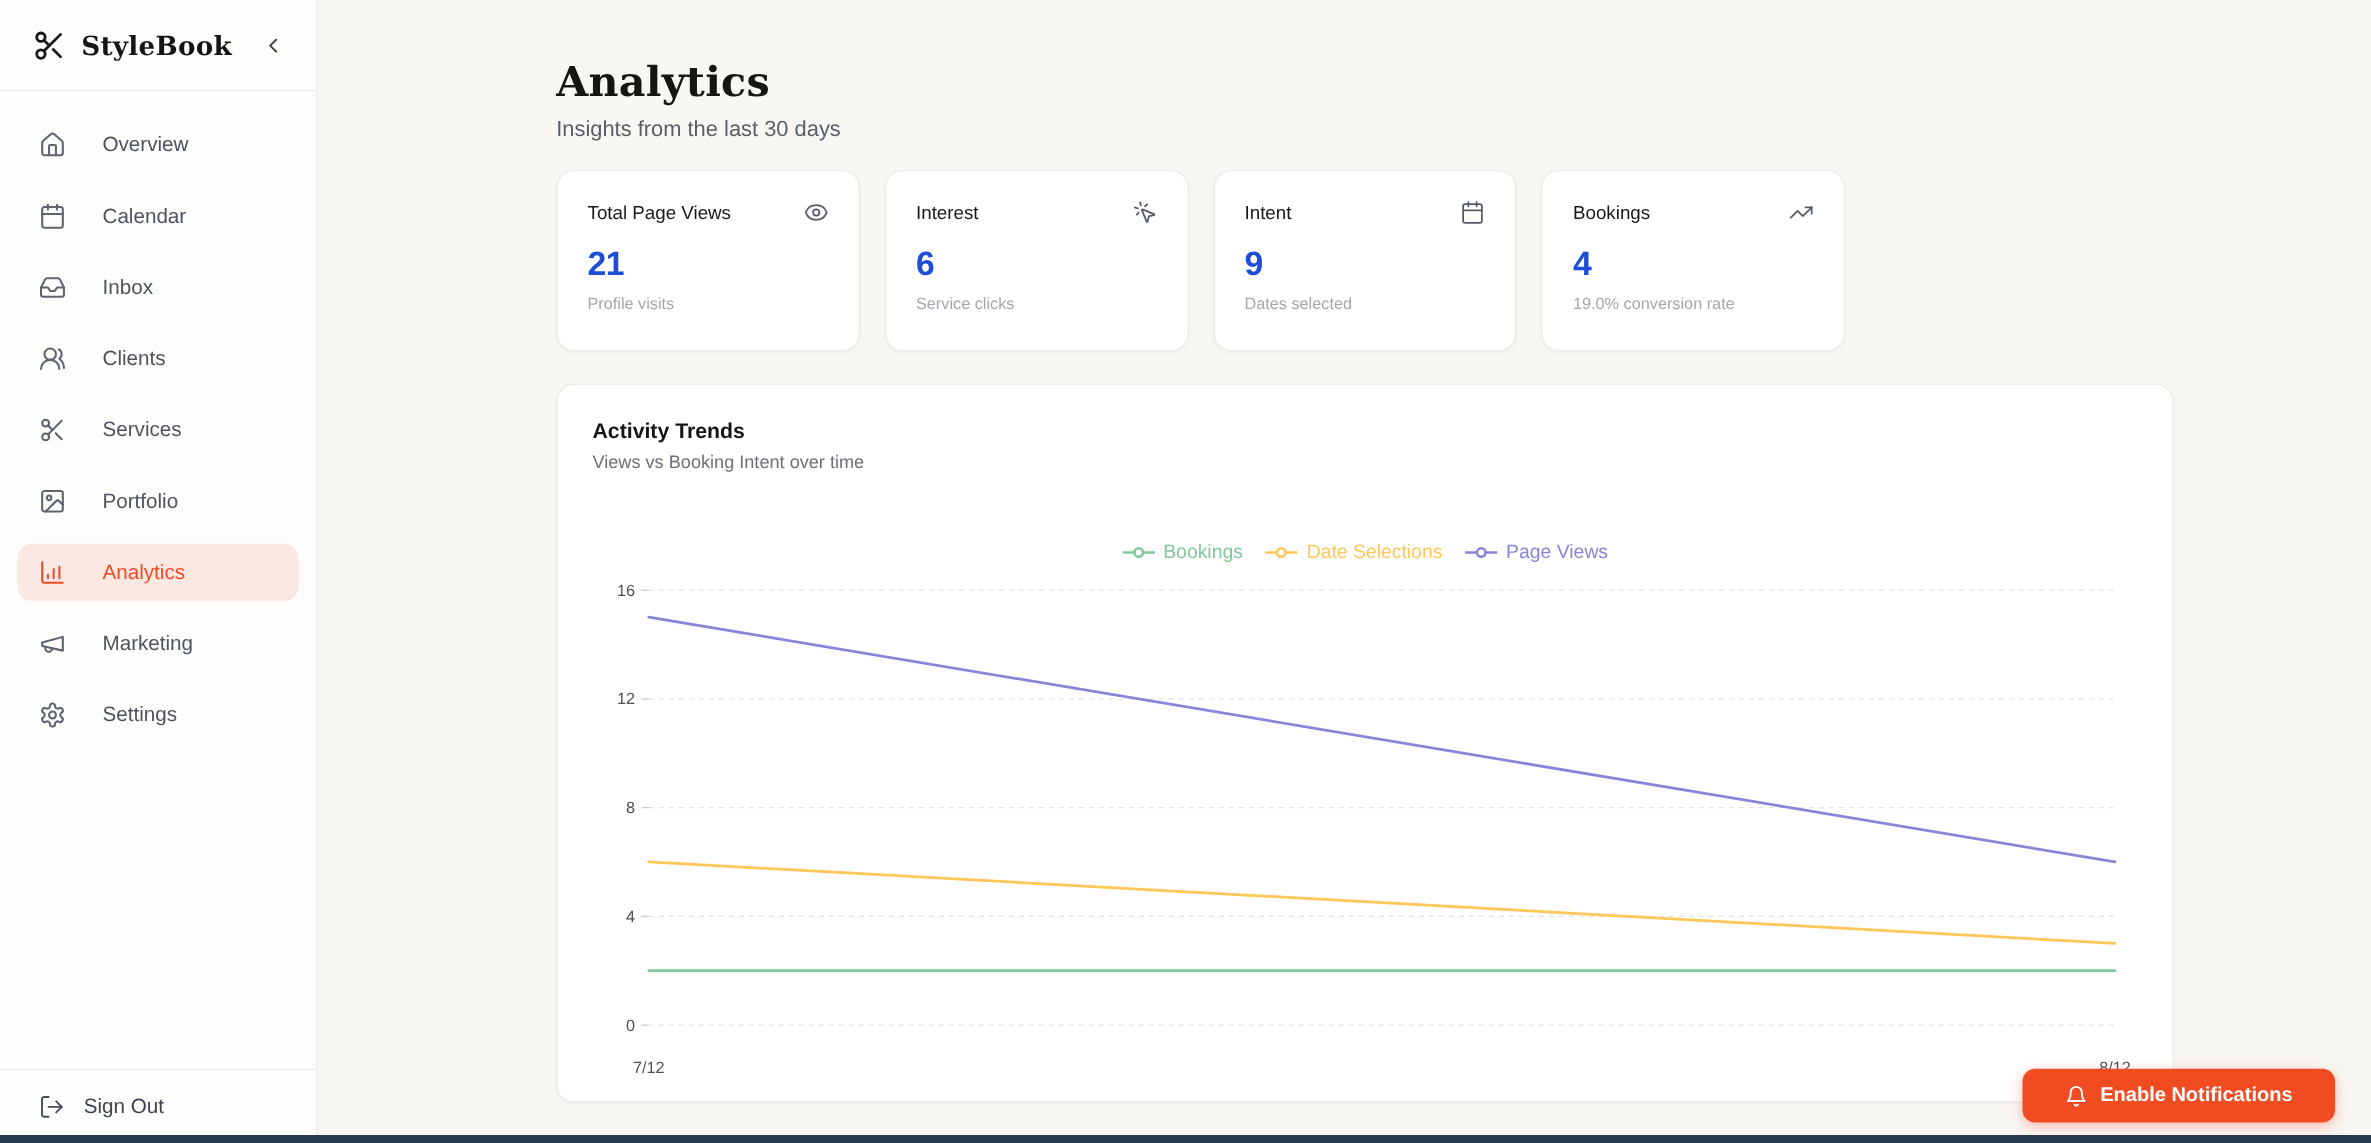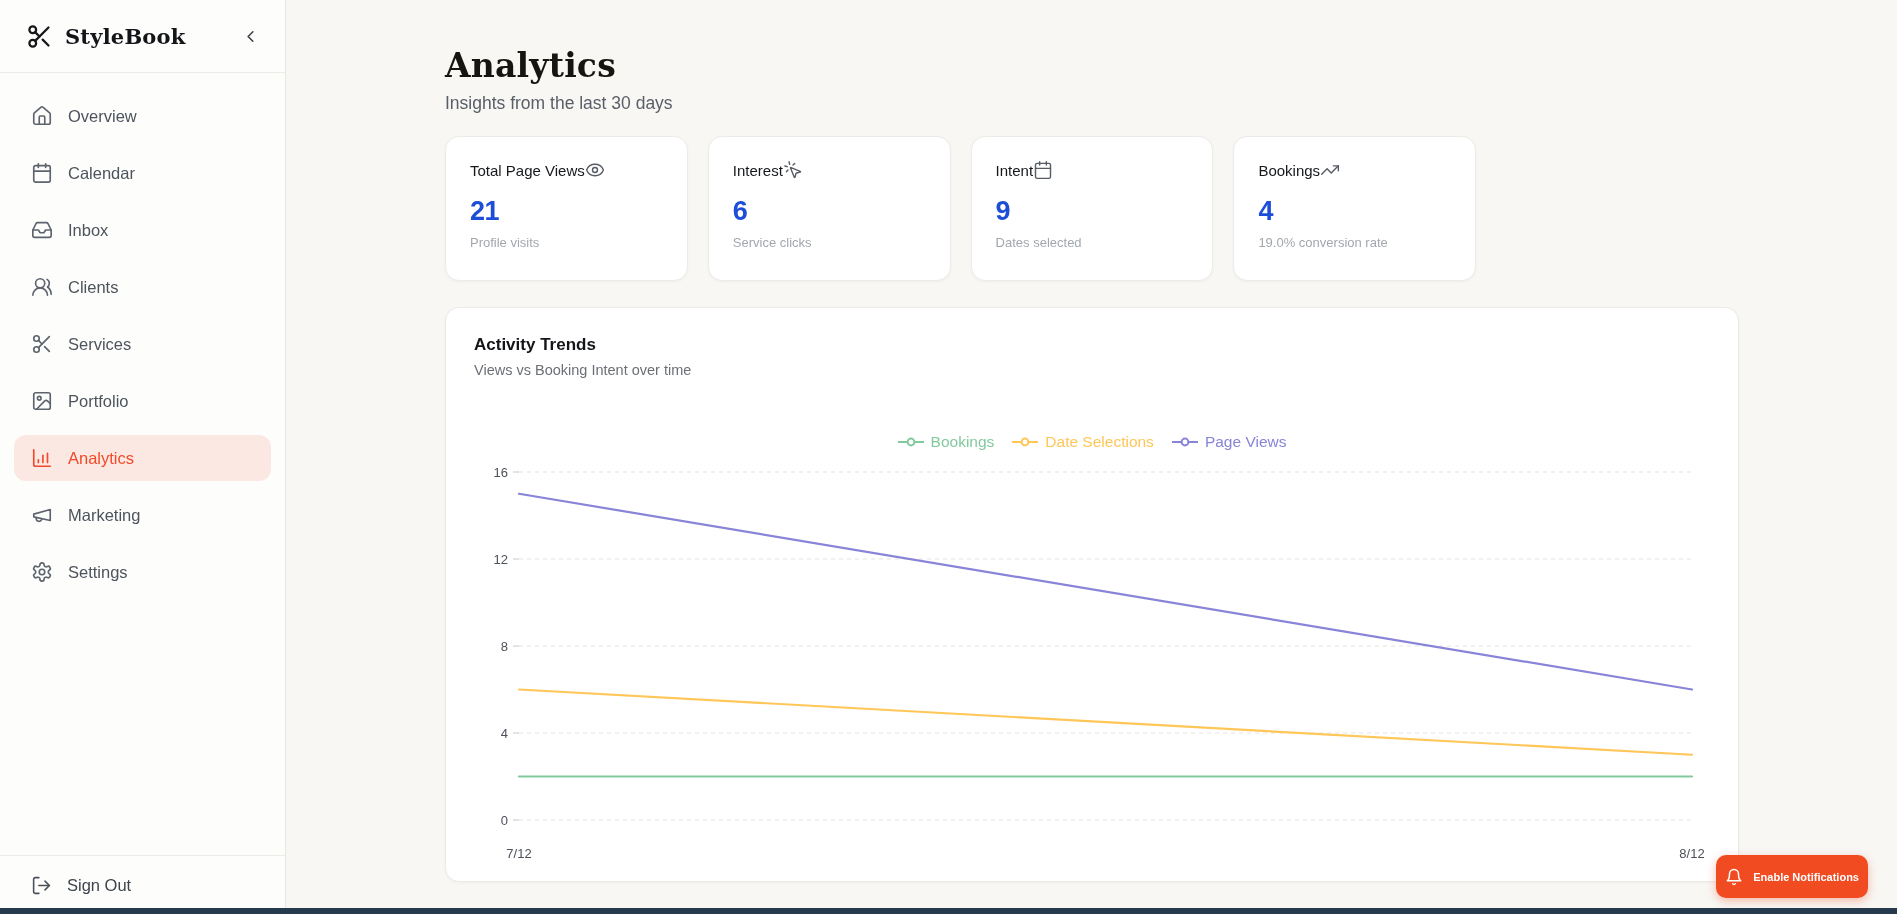--- a/index.html
+++ b/index.html
@@ -7,42 +7,42 @@
   body {
     font-family:"Liberation Sans", sans-serif;
     background:#f8f7f4;
     color:#1a1c1f;
     position:relative;
   }
   svg { display:block; }
 
   
   .sidebar {
-    position:absolute; left:0; top:0; width:286px; height:914px;
+    position:absolute; left:0; top:0; width:254px; height:914px;
     background:#fdfdfc; border-right:1px solid #e9e7e3;
   }
   .sidebar-header {
     height:73px; display:flex; align-items:center;
     padding:0 20px 0 26px; border-bottom:1px solid #edebe7;
   }
   .logo-group { display:flex; align-items:center; gap:12px; }
   .logo-group svg { width:27px; height:27px; stroke:#17181a; }
   .logo-text {
     font-family:"DejaVu Serif","Liberation Serif",serif;
     font-weight:700; font-size:21px; letter-spacing:.2px; color:#141518;
   }
   .collapse-btn {
     margin-left:auto; width:30px; height:30px; border:none; background:transparent;
     display:flex; align-items:center; justify-content:center; cursor:pointer; border-radius:8px;
   }
   .collapse-btn svg { width:19px; height:19px; stroke:#3c4047; }
 
   .nav { padding:20px 14px 0; }
   .nav-item {
-    display:flex; align-items:center; gap:15px;
+    display:flex; align-items:center; gap:29px;
     padding:12px 17px; border-radius:12px; margin-bottom:11px;
     color:#4e545d; font-size:16.5px; cursor:pointer;
   }
   .nav-item svg { width:22px; height:22px; stroke:#5d646d; flex:none; }
   .nav-item.active { background:#fce8e2; color:#f04a28; }
   .nav-item.active svg { stroke:#f04a28; }
 
   .sidebar-footer {
     position:absolute; left:0; right:0; bottom:0; height:59px;
     border-top:1px solid #edebe7; padding:13px 14px 0;
@@ -63,21 +63,21 @@
   }
   .page-subtitle { margin-top:8px; font-size:17.5px; color:#595f67; }
 
   
   .cards { display:grid; grid-template-columns:repeat(5,1fr); gap:20px; margin-top:22px; }
   .card {
     background:#ffffff; border:1px solid #ecebe7; border-radius:14px;
     padding:23px 24px 20px; height:145px;
     box-shadow:0 1px 3px rgba(20,20,20,.04);
   }
-  .card-top { display:flex; align-items:center; }
+  .card-top { display:flex; align-items:center; justify-content:space-between; }
   .card-label { font-size:15px; color:#16181b; font-weight:500; }
   .card-top svg { width:20px; height:20px; stroke:#565c64; flex:none; }
   .card-value { margin-top:16px; font-size:27px; font-weight:700; color:#1d4ed8; letter-spacing:-.4px; }
   .card-sub { margin-top:8px; font-size:13px; color:#a2a7ae; }
 
   
   .chart-card {
     position:relative; margin-top:26px; height:575px;
     background:#ffffff; border:1px solid #ecebe7; border-radius:14px;
     padding:27px 28px; box-shadow:0 1px 3px rgba(20,20,20,.04);
@@ -92,22 +92,22 @@
   }
   .legend-item { display:flex; align-items:center; gap:7px; }
 
   .trend-svg { position:absolute; left:0; top:0; width:1294px; height:575px; pointer-events:none; }
   .trend-svg text { font-family:"Liberation Sans",sans-serif; font-size:13px; fill:#4c5158; }
 
   
   .notify-btn {
     position:fixed; right:29px; bottom:16px; height:43px;
     display:flex; align-items:center; gap:10px;
-    border:none; border-radius:10px; padding:0 9px;
-    color:#ffffff; font-size:11px; font-weight:600; font-family:"Liberation Sans",sans-serif;
+    border:none; border-radius:10px; padding:0 34px;
+    color:#ffffff; font-size:16px; font-weight:600; font-family:"Liberation Sans",sans-serif;
     cursor:pointer; box-shadow:0 3px 10px rgba(240,70,30,.35);
   }
   .notify-btn svg { width:18px; height:18px; stroke:#ffffff; }
 
   .window-edge-bar {
     position:fixed; left:0; right:0; bottom:0; height:6px; background:#263a4e; z-index:50;
   }
 
   .icon { display:flex; align-items:center; justify-content:center; }
 </style>

